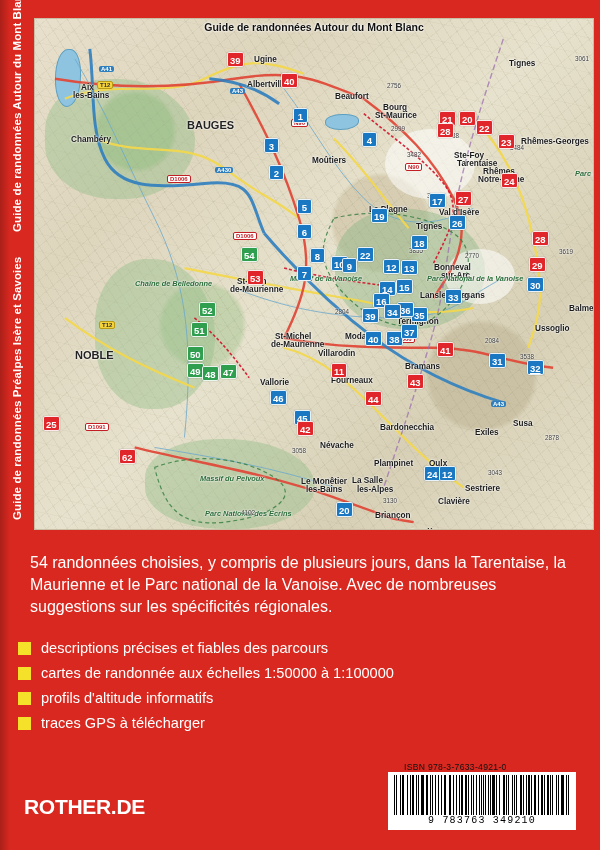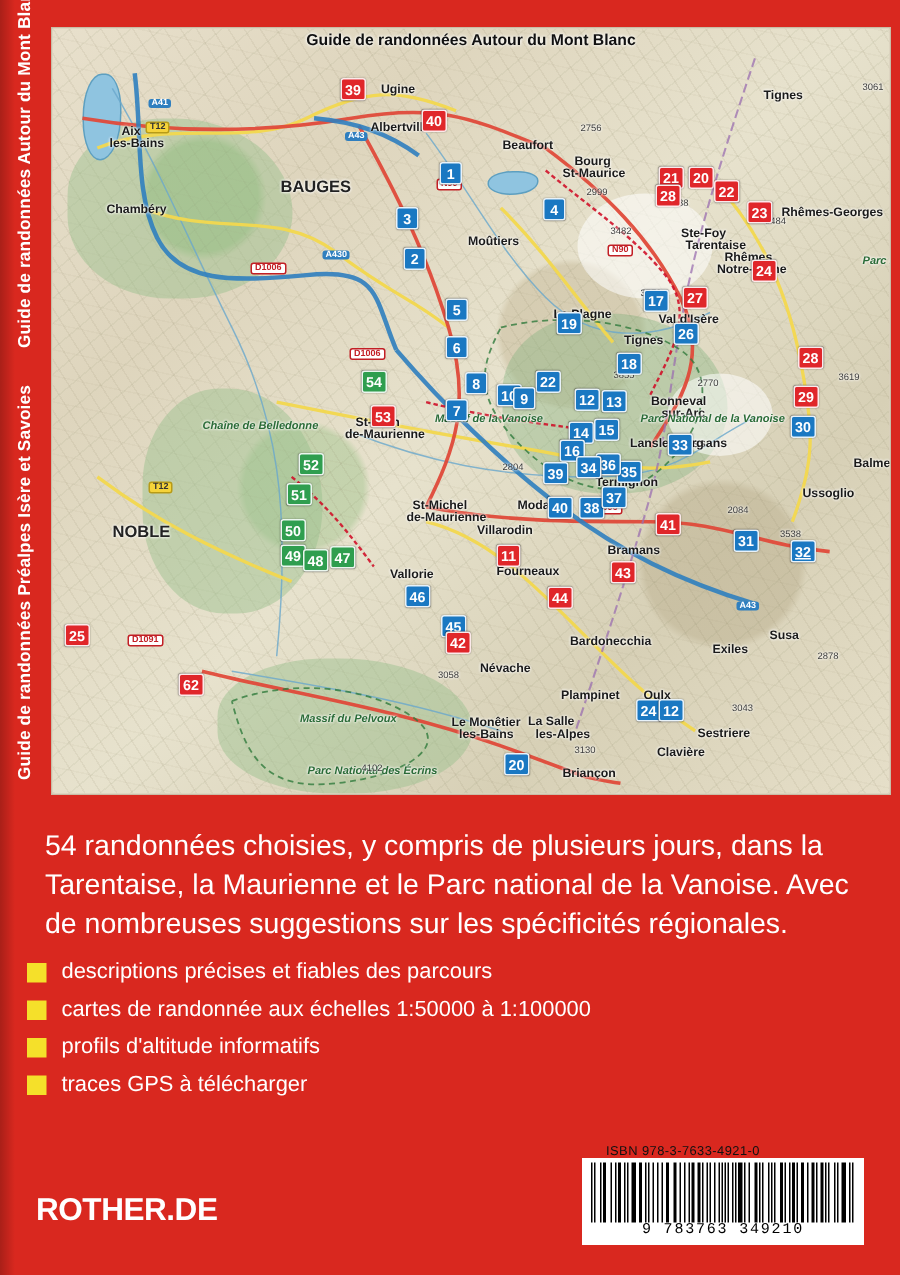--- a/index.html
+++ b/index.html
@@ -138,21 +138,21 @@
   }
   .roadtag.white { background: #ffffff; color: #c21f25; border: 1px solid #c21f25; }
   .roadtag.yellow { background: #f5d33a; color: #333; border: 1px solid #b79b17; }
 
   
   .blurb {
     position: absolute;
     left: 30px; top: 552px;
     width: 540px;
     color: #ffffff;
-    font-size: 19px;
+    font-size: 16px;
     line-height: 1.38;
   }
   .bullets {
     position: absolute;
     left: 18px; top: 640px;
     width: 560px;
   }
   .bullet {
     display: flex;
     align-items: center;

